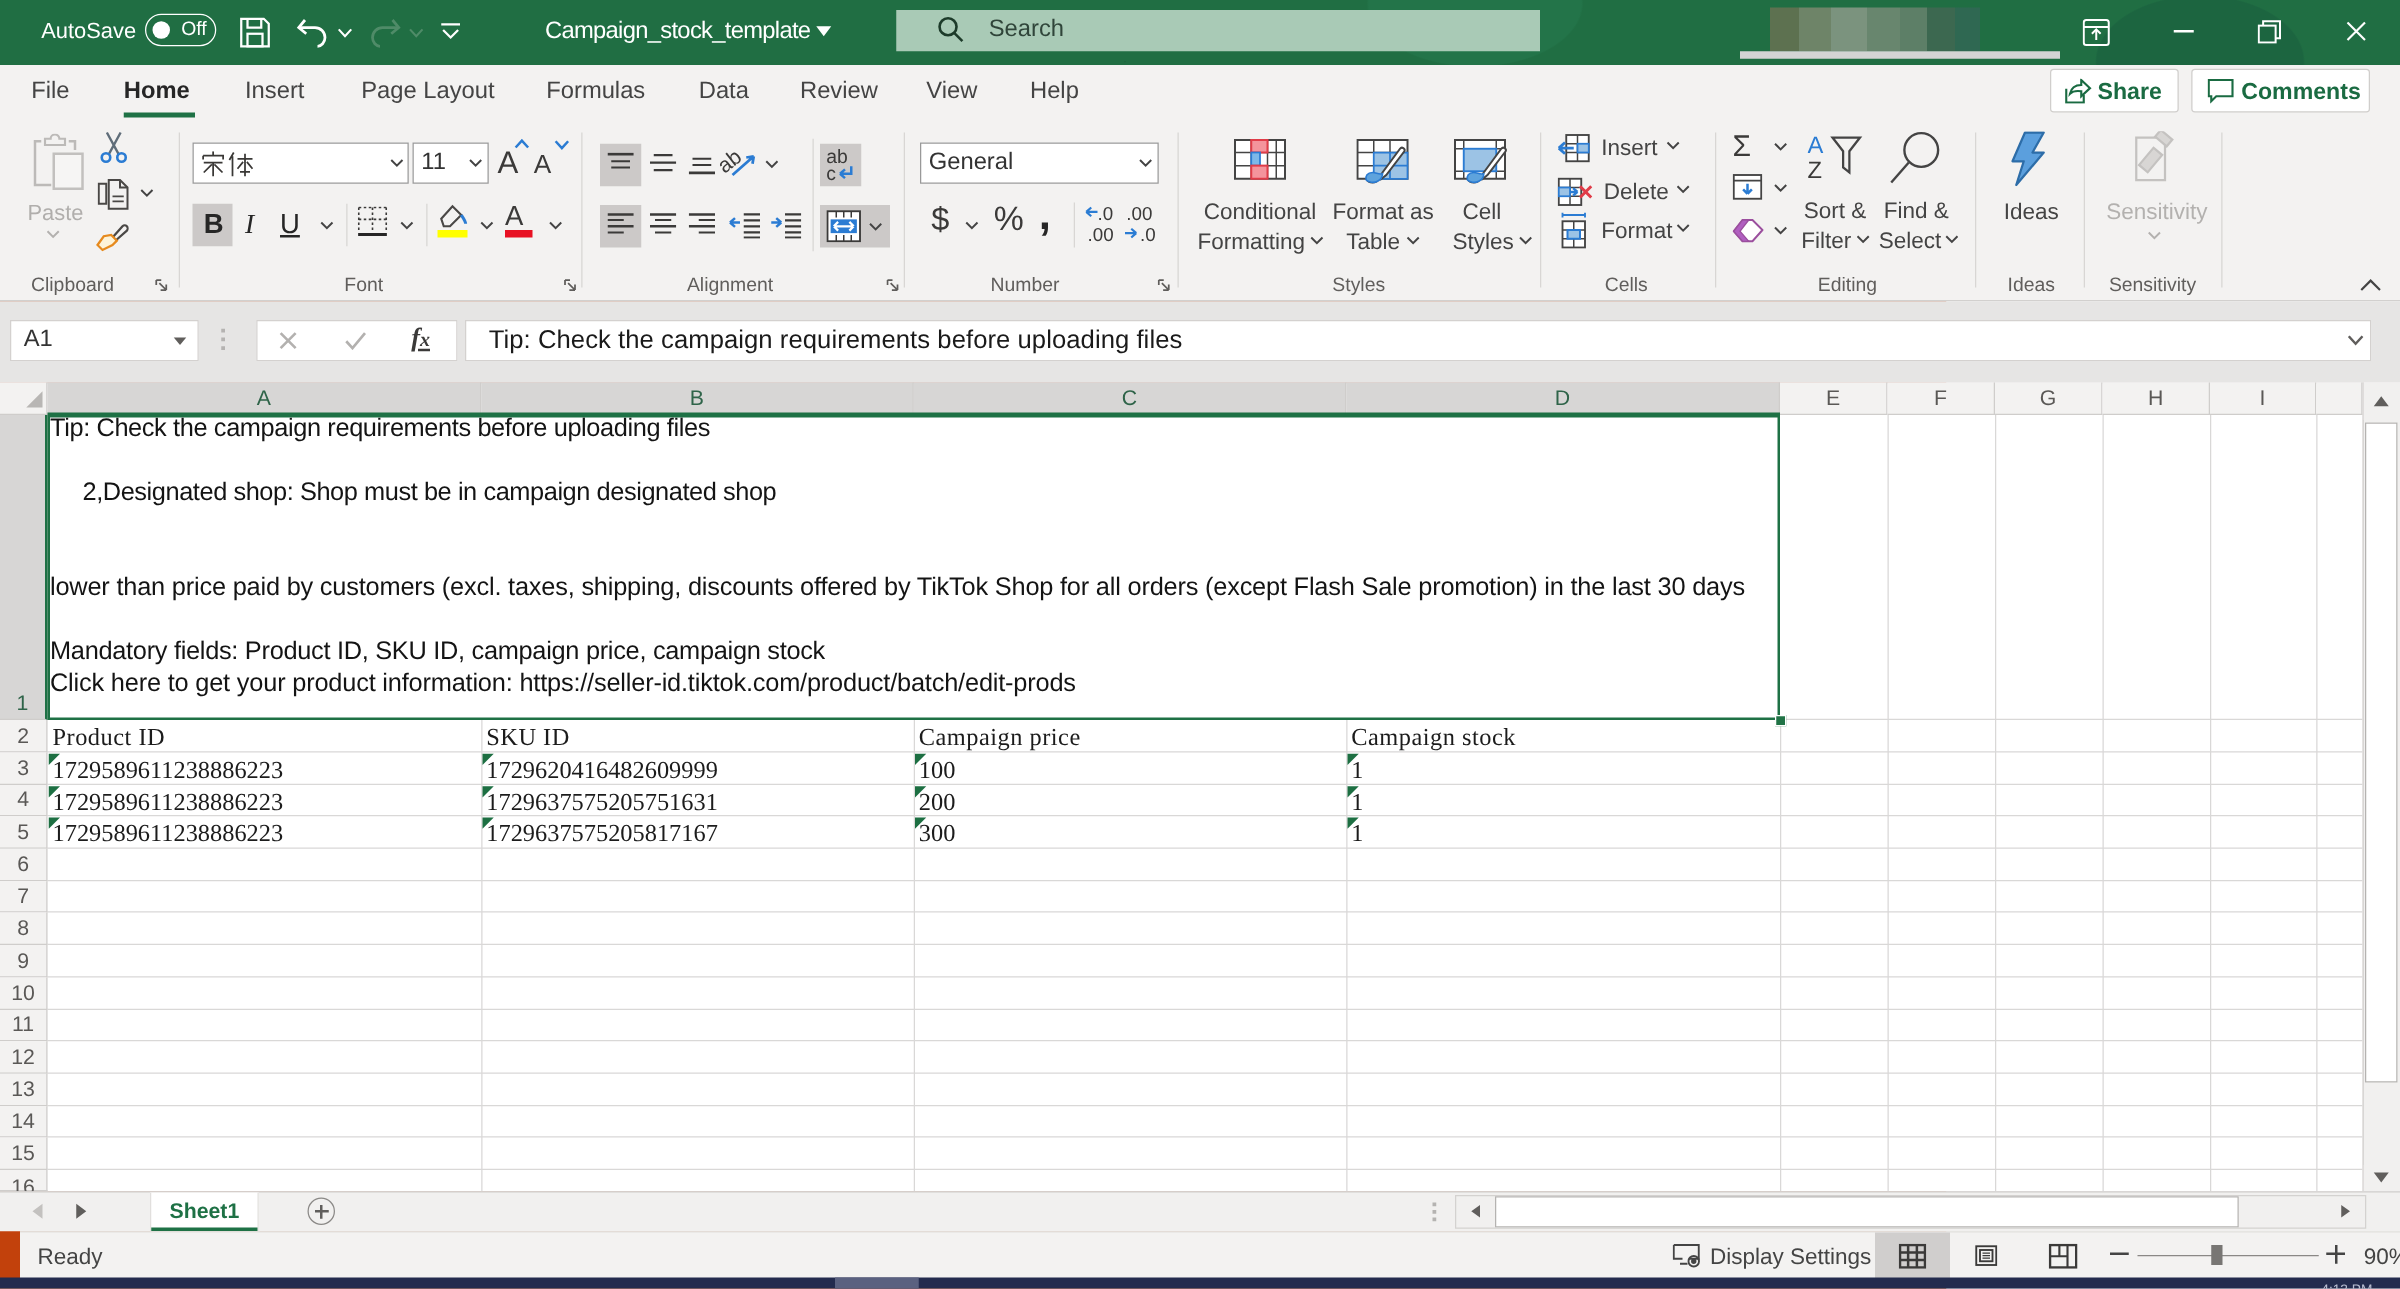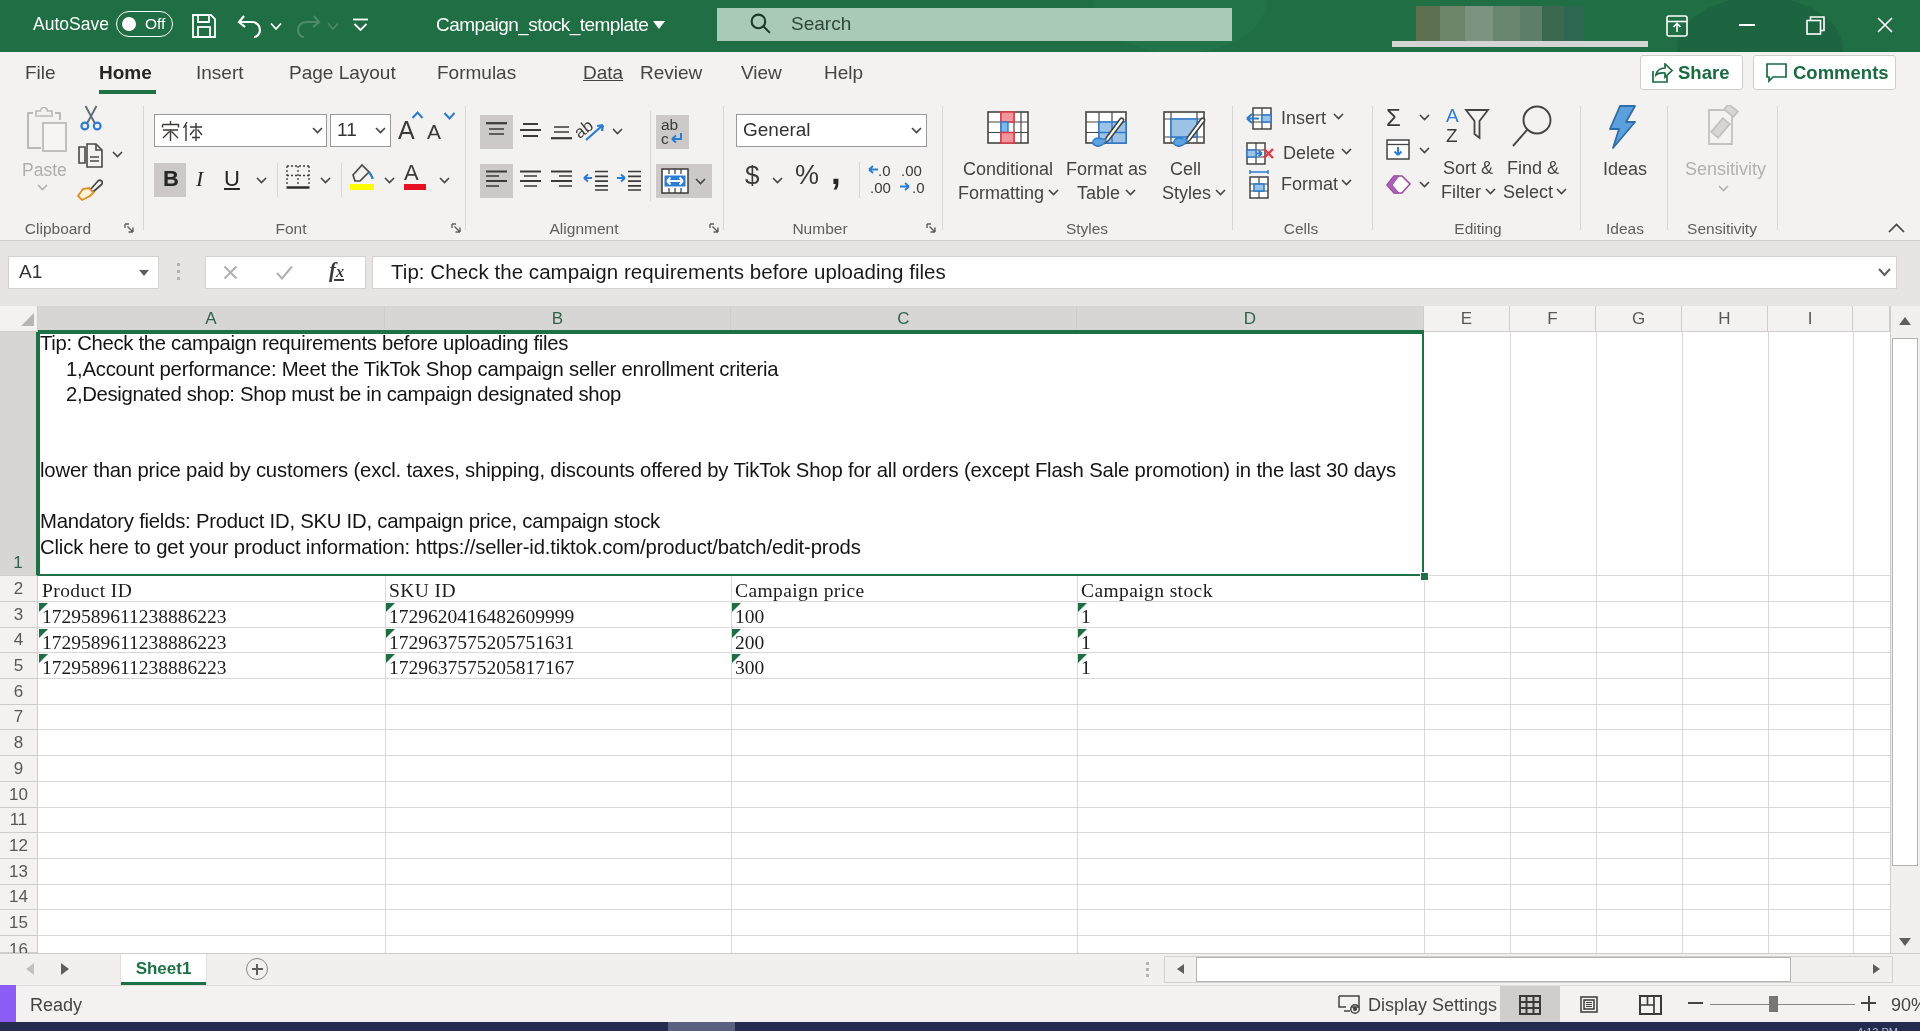--- a/index.html
+++ b/index.html
@@ -1,18 +1,18 @@
 <!DOCTYPE html>
 <html><head>
 <meta charset="utf-8">
 <style>
   html,body{margin:0;padding:0;}
   body{width:1920px;height:1031px;overflow:hidden;font-family:"Liberation Sans",sans-serif;}
   .abs{position:absolute;}
-  #app{position:relative;width:1557px;height:1031px;background:#8b5cf6;}
+  #app{position:relative;width:1557px;height:1031px;background:#c2410c;}
   
   #titlebar{left:0;top:0;width:1920px;height:52px;color:#fff;background:radial-gradient(150px 95px at 1760px 95%,#1c6540 0 55%,transparent 56%),radial-gradient(170px 100px at 1180px 5%,#237449 0 50%,transparent 51%),radial-gradient(120px 80px at 900px 95%,#1d613c 0 0%,transparent 1%),#206e43;}
   
   #menubar{left:0;top:52px;width:1920px;height:44px;background:#f3f2f1;}
   .mtab{position:absolute;top:0;height:44px;line-height:42px;font-size:19px;color:#444;}
   
   #ribbon{left:0;top:96px;width:1920px;height:144px;background:#f3f2f1;border-bottom:1px solid #d2d0ce;}
   .gsep{position:absolute;top:10px;width:1px;height:124px;background:#d8d6d4;}
   .glabel{position:absolute;top:124px;height:16px;font-size:15.5px;color:#605e5c;text-align:center;}
   .launch{position:absolute;top:127px;width:11px;height:11px;}
@@ -96,21 +96,21 @@
     <svg class="abs" style="left:1877px;top:17px;" width="16" height="16" viewBox="0 0 16 16" fill="none" stroke="#fff" stroke-width="1.7">
       <path d="M1 1 L15 15 M15 1 L1 15"></path>
     </svg>
   </div>
   <div id="menubar" class="abs">
     <div class="mtab" style="left:25px;">File</div>
     <div class="mtab" style="left:99px;font-weight:bold;color:#262626;">Home</div>
     <div class="mtab" style="left:196px;">Insert</div>
     <div class="mtab" style="left:289px;">Page Layout</div>
     <div class="mtab" style="left:437px;">Formulas</div>
-    <div class="mtab" style="left:583px;text-decoration:underline;">Data</div>
+    <div class="mtab" style="left:559px;">Data</div>
     <div class="mtab" style="left:640px;">Review</div>
     <div class="mtab" style="left:741px;">View</div>
     <div class="mtab" style="left:824px;">Help</div>
     <div class="abs" style="left:99px;top:38px;width:57px;height:4px;background:#1e7145;"></div>
     <div class="abs" style="left:1640px;top:3px;width:103px;height:35px;background:#fff;border:1px solid #d0cecc;border-radius:3px;box-sizing:border-box;">
       <svg class="abs" style="left:11px;top:7px;" width="22" height="20" viewBox="0 0 22 20" fill="none" stroke="#1a6b42" stroke-width="1.7">
         <path d="M1 8 V19 H15 V13"></path>
           <path d="M4 12 C5 7 9 5 13 5 L13 1 L20 7.5 L13 14 L13 10 C9.5 9.5 6 10 4 12 Z"></path>
       </svg>
       <div class="abs" style="left:37px;top:6px;font-size:18.5px;font-weight:bold;color:#1a6b42;">Share</div>
@@ -551,21 +551,20 @@
     <div class="cellline" style="left:38px;top:526px;width:1852px;height:1px;"></div>
     <div class="cellline" style="left:38px;top:552px;width:1852px;height:1px;"></div>
     <div class="cellline" style="left:38px;top:578px;width:1852px;height:1px;"></div>
     <div class="cellline" style="left:38px;top:603px;width:1852px;height:1px;"></div>
     <div class="cellline" style="left:38px;top:629px;width:1852px;height:1px;"></div>
 
     <div class="abs" style="left:38px;top:26px;width:1386px;height:244px;border:2.5px solid #1e7145;box-sizing:border-box;"></div>
     <div class="abs" style="left:1420px;top:266px;width:7px;height:7px;background:#217346;border:1px solid #fff;"></div>
 
     <div class="ctext tip" style="left:40px;top:25.3px;line-height:25.4px;letter-spacing:-0.305px;">Tip: Check the campaign requirements before uploading files</div>
-    <div class="ctext tip" style="left:66px;top:50.7px;line-height:25.4px;letter-spacing:-0.229px;">1,Account performance: Meet the TikTok Shop campaign seller enrollment criteria</div>
     <div class="ctext tip" style="left:66px;top:76.1px;line-height:25.4px;letter-spacing:-0.339px;">2,Designated shop: Shop must be in campaign designated shop</div>
     <div class="ctext tip" style="left:40px;top:152.3px;line-height:25.4px;letter-spacing:-0.158px;">lower than price paid by customers (excl. taxes, shipping, discounts offered by TikTok Shop for all orders (except Flash Sale promotion) in the last 30 days</div>
     <div class="ctext tip" style="left:40px;top:203.1px;line-height:25.4px;letter-spacing:-0.232px;">Mandatory fields: Product ID, SKU ID, campaign price, campaign stock</div>
     <div class="ctext tip" style="left:40px;top:228.5px;line-height:25.4px;letter-spacing:-0.151px;">Click here to get your product information: https://seller-id.tiktok.com/product/batch/edit-prods</div>
 
     <div class="ctext ser" style="left:42px;top:274px;letter-spacing:0.4px;">Product ID</div>
     <div class="ctext ser" style="left:389px;top:274px;letter-spacing:0.4px;">SKU ID</div>
     <div class="ctext ser" style="left:735px;top:274px;letter-spacing:0.4px;">Campaign price</div>
     <div class="ctext ser" style="left:1081px;top:274px;letter-spacing:0.4px;">Campaign stock</div>
 

